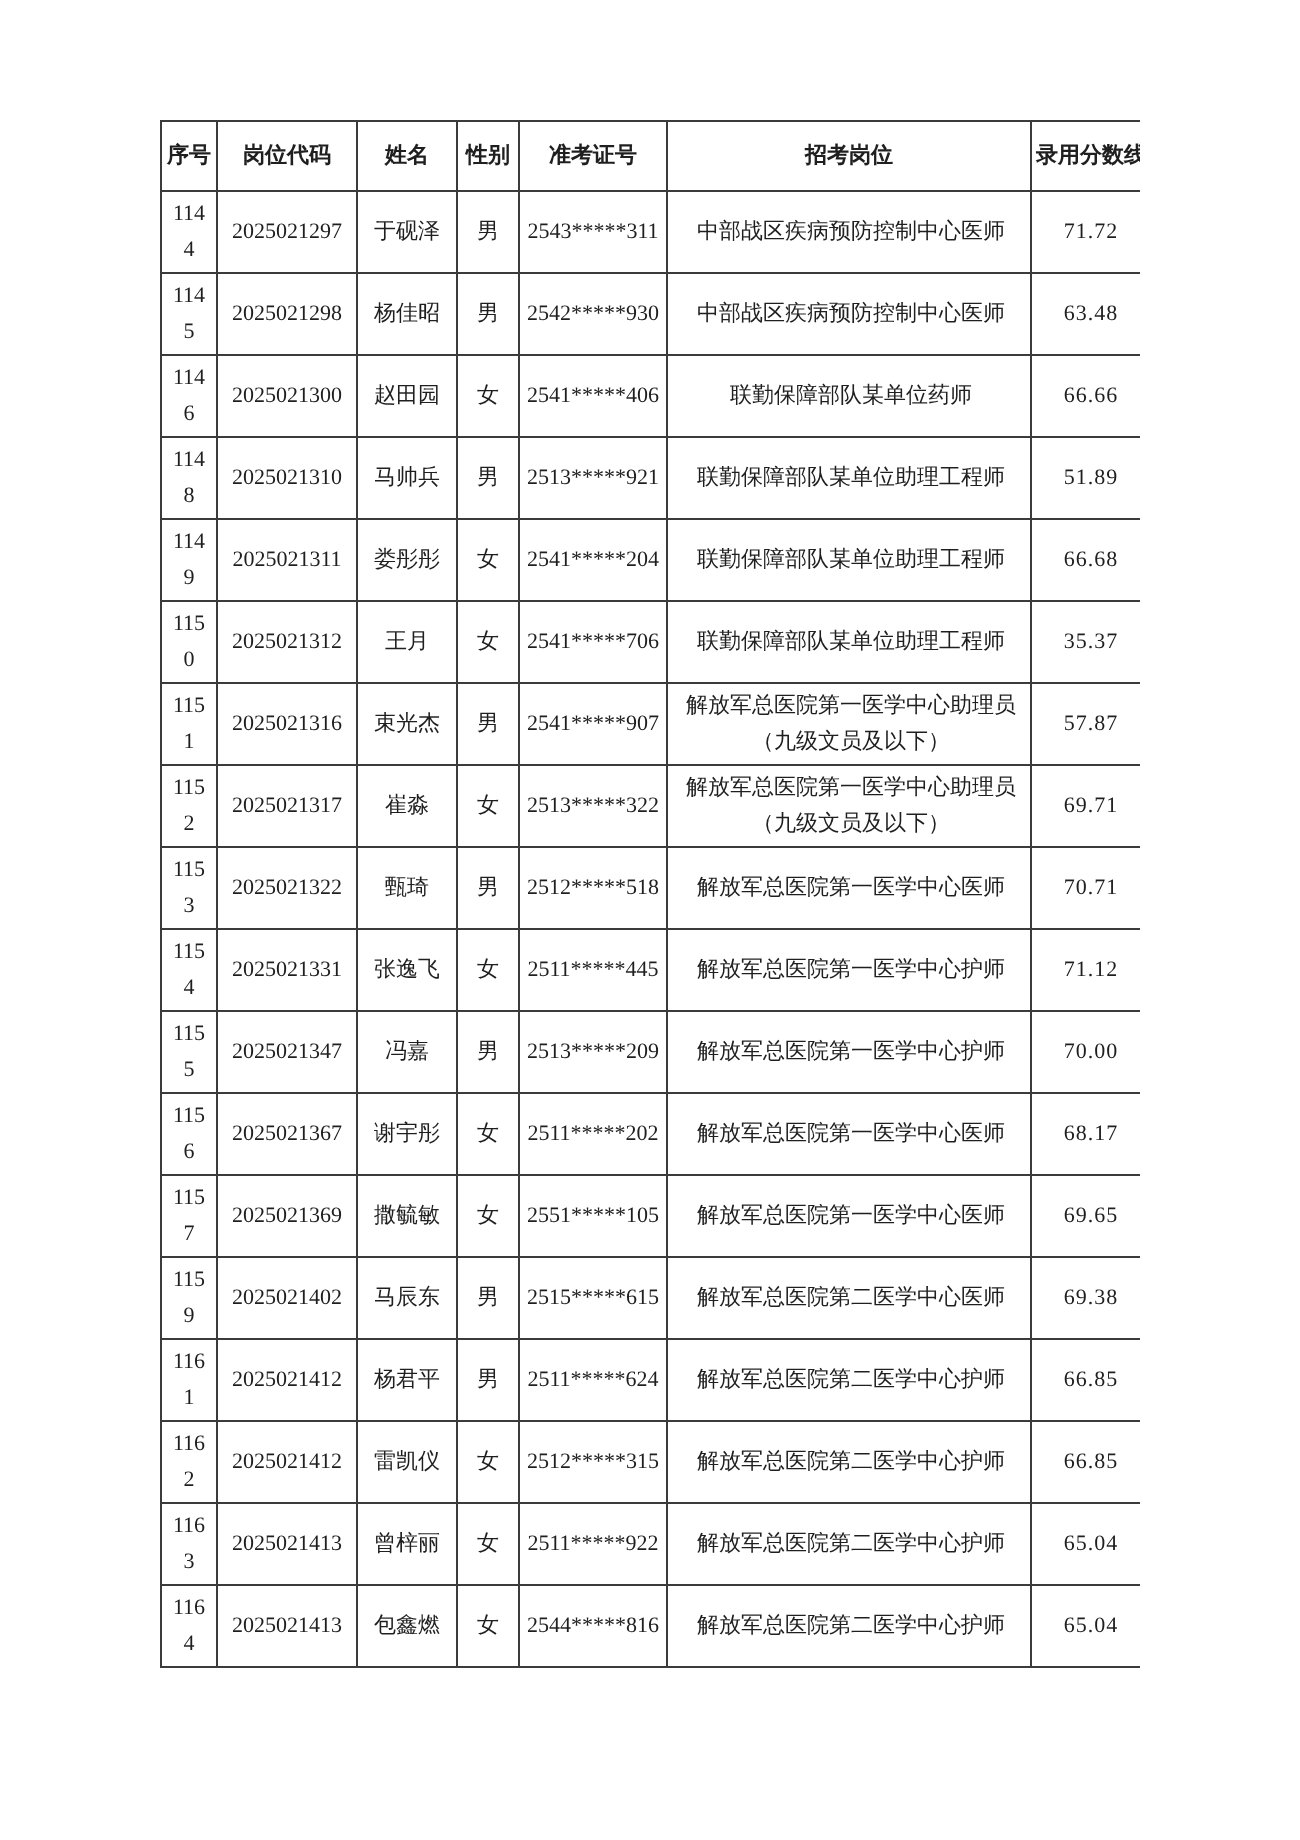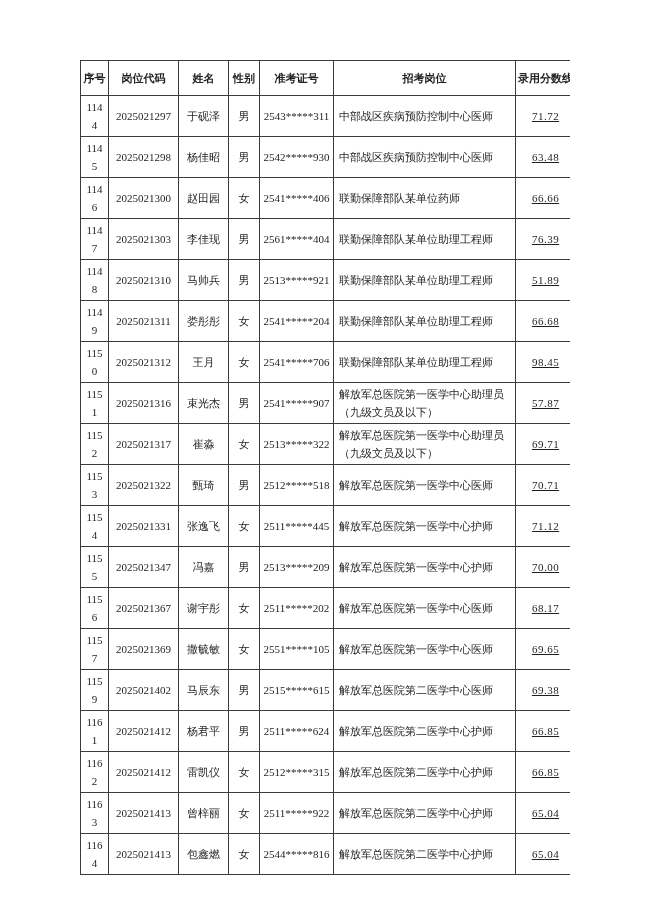--- a/index.html
+++ b/index.html
@@ -38,27 +38,26 @@
   .score-table th {
     font-weight: bold;
     height: 30px;
     white-space: nowrap;
     padding: 2px 1px;
   }
   .score-table td {
     height: 27px;
   }
   .score-table td.col-position {
-    text-align: left;
+    text-align: center;
     padding-left: 5px;
     padding-right: 3px;
   }
   .score-table td.col-score {
     letter-spacing: 0.5px;
-    text-decoration: underline;
   }
 </style>
 </head>
 <body>
 
 <div class="page">
   <table class="score-table">
     <colgroup>
       <col style="width:28px">
       <col style="width:70px">
@@ -101,29 +100,20 @@
         <tr>
           <td class="col-serial">1146</td>
           <td class="col-code">2025021300</td>
           <td class="col-name">赵田园</td>
           <td class="col-gender">女</td>
           <td class="col-ticket">2541*****406</td>
           <td class="col-position">联勤保障部队某单位药师</td>
           <td class="col-score">66.66</td>
         </tr>
         <tr>
-          <td class="col-serial">1147</td>
-          <td class="col-code">2025021303</td>
-          <td class="col-name">李佳现</td>
-          <td class="col-gender">男</td>
-          <td class="col-ticket">2561*****404</td>
-          <td class="col-position">联勤保障部队某单位助理工程师</td>
-          <td class="col-score">76.39</td>
-        </tr>
-        <tr>
           <td class="col-serial">1148</td>
           <td class="col-code">2025021310</td>
           <td class="col-name">马帅兵</td>
           <td class="col-gender">男</td>
           <td class="col-ticket">2513*****921</td>
           <td class="col-position">联勤保障部队某单位助理工程师</td>
           <td class="col-score">51.89</td>
         </tr>
         <tr>
           <td class="col-serial">1149</td>
@@ -134,21 +124,21 @@
           <td class="col-position">联勤保障部队某单位助理工程师</td>
           <td class="col-score">66.68</td>
         </tr>
         <tr>
           <td class="col-serial">1150</td>
           <td class="col-code">2025021312</td>
           <td class="col-name">王月</td>
           <td class="col-gender">女</td>
           <td class="col-ticket">2541*****706</td>
           <td class="col-position">联勤保障部队某单位助理工程师</td>
-          <td class="col-score">98.45</td>
+          <td class="col-score">35.37</td>
         </tr>
         <tr>
           <td class="col-serial">1151</td>
           <td class="col-code">2025021316</td>
           <td class="col-name">束光杰</td>
           <td class="col-gender">男</td>
           <td class="col-ticket">2541*****907</td>
           <td class="col-position">解放军总医院第一医学中心助理员（九级文员及以下）</td>
           <td class="col-score">57.87</td>
         </tr>

